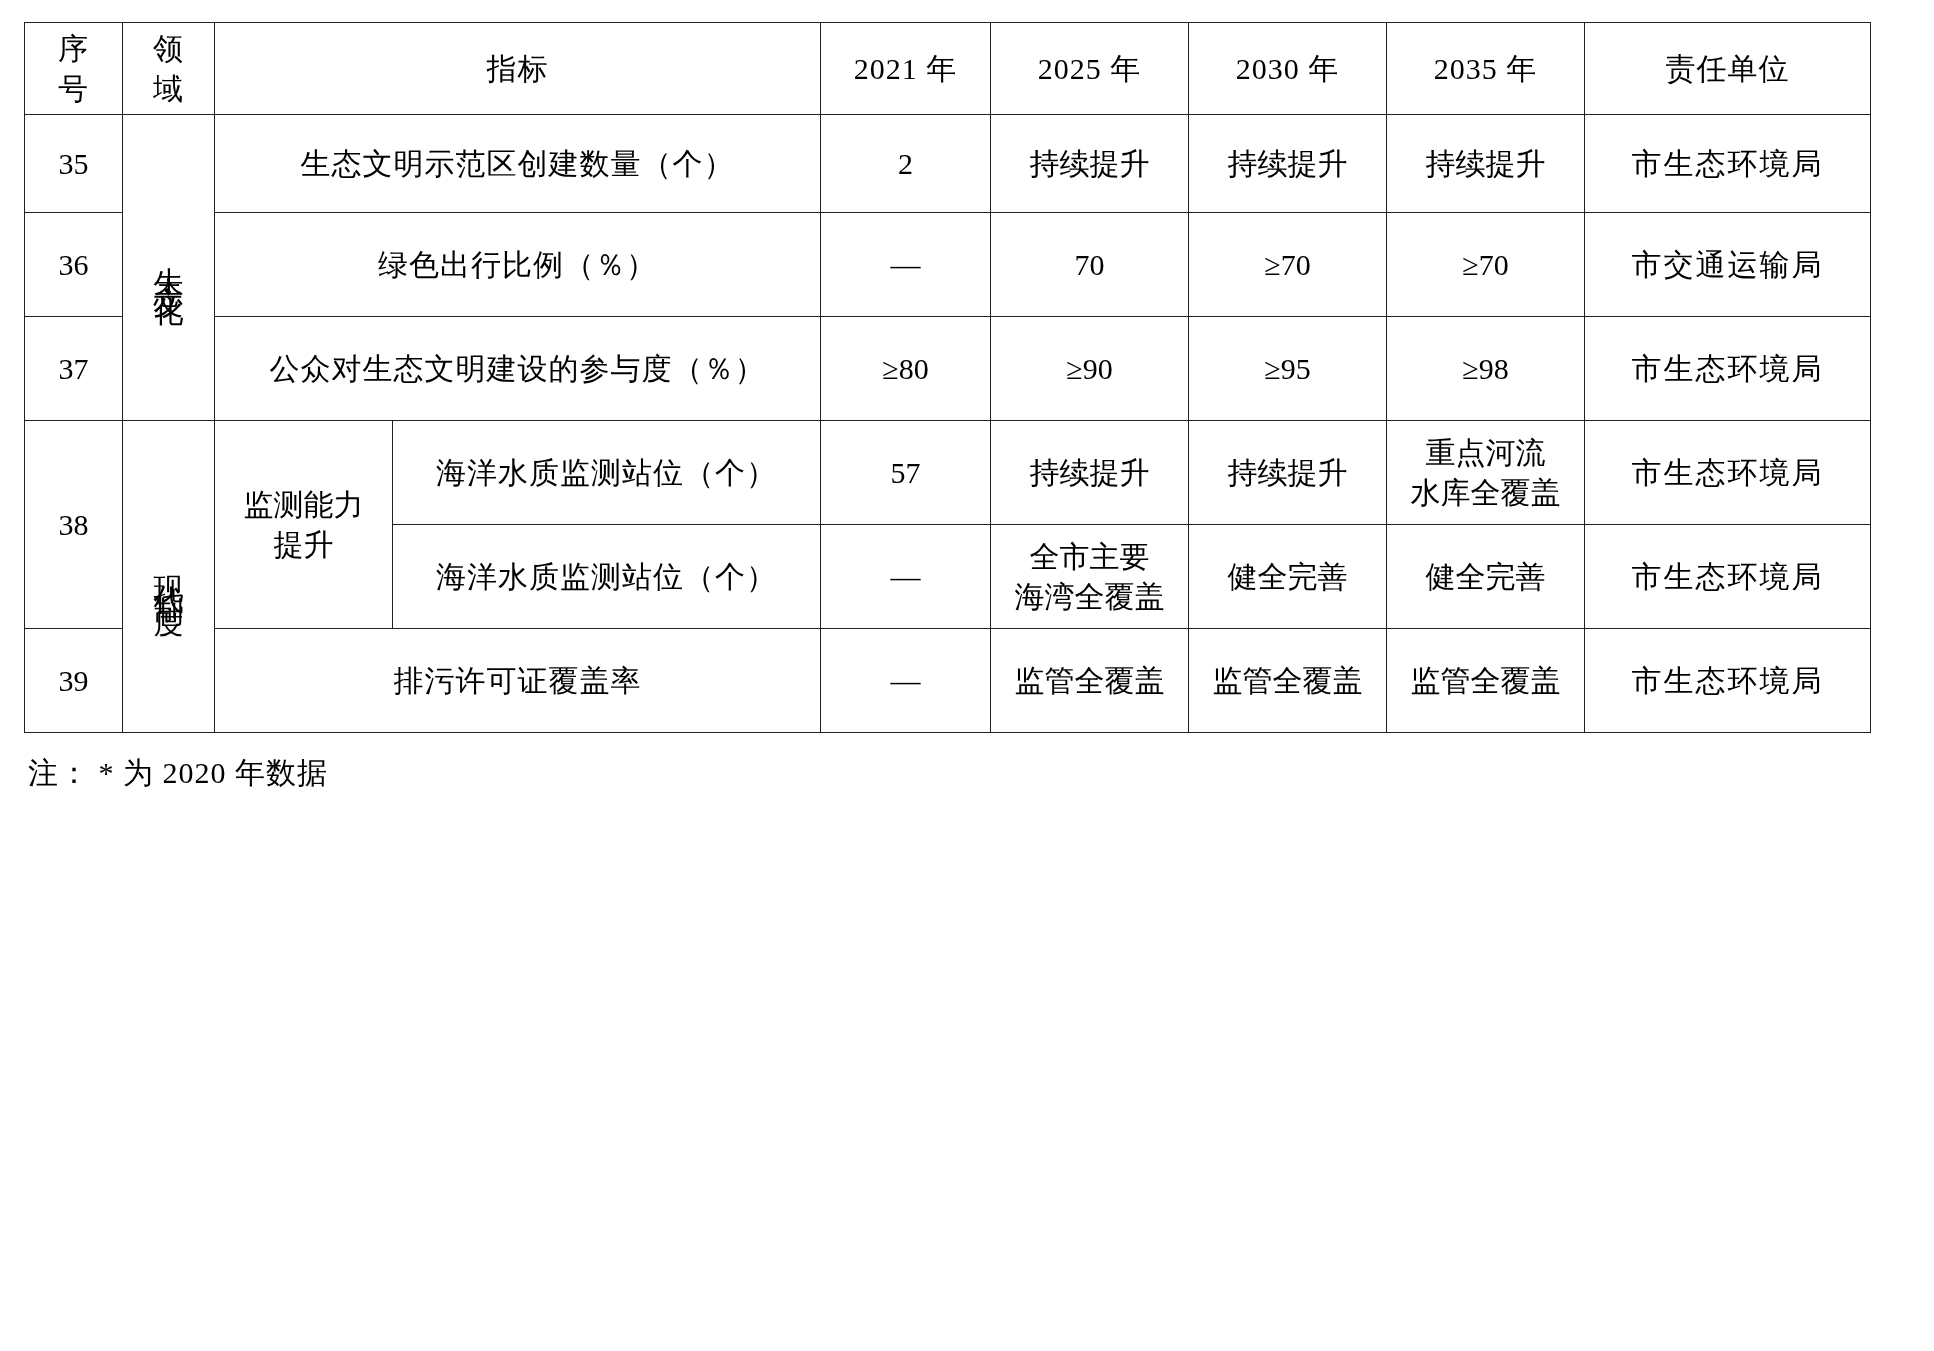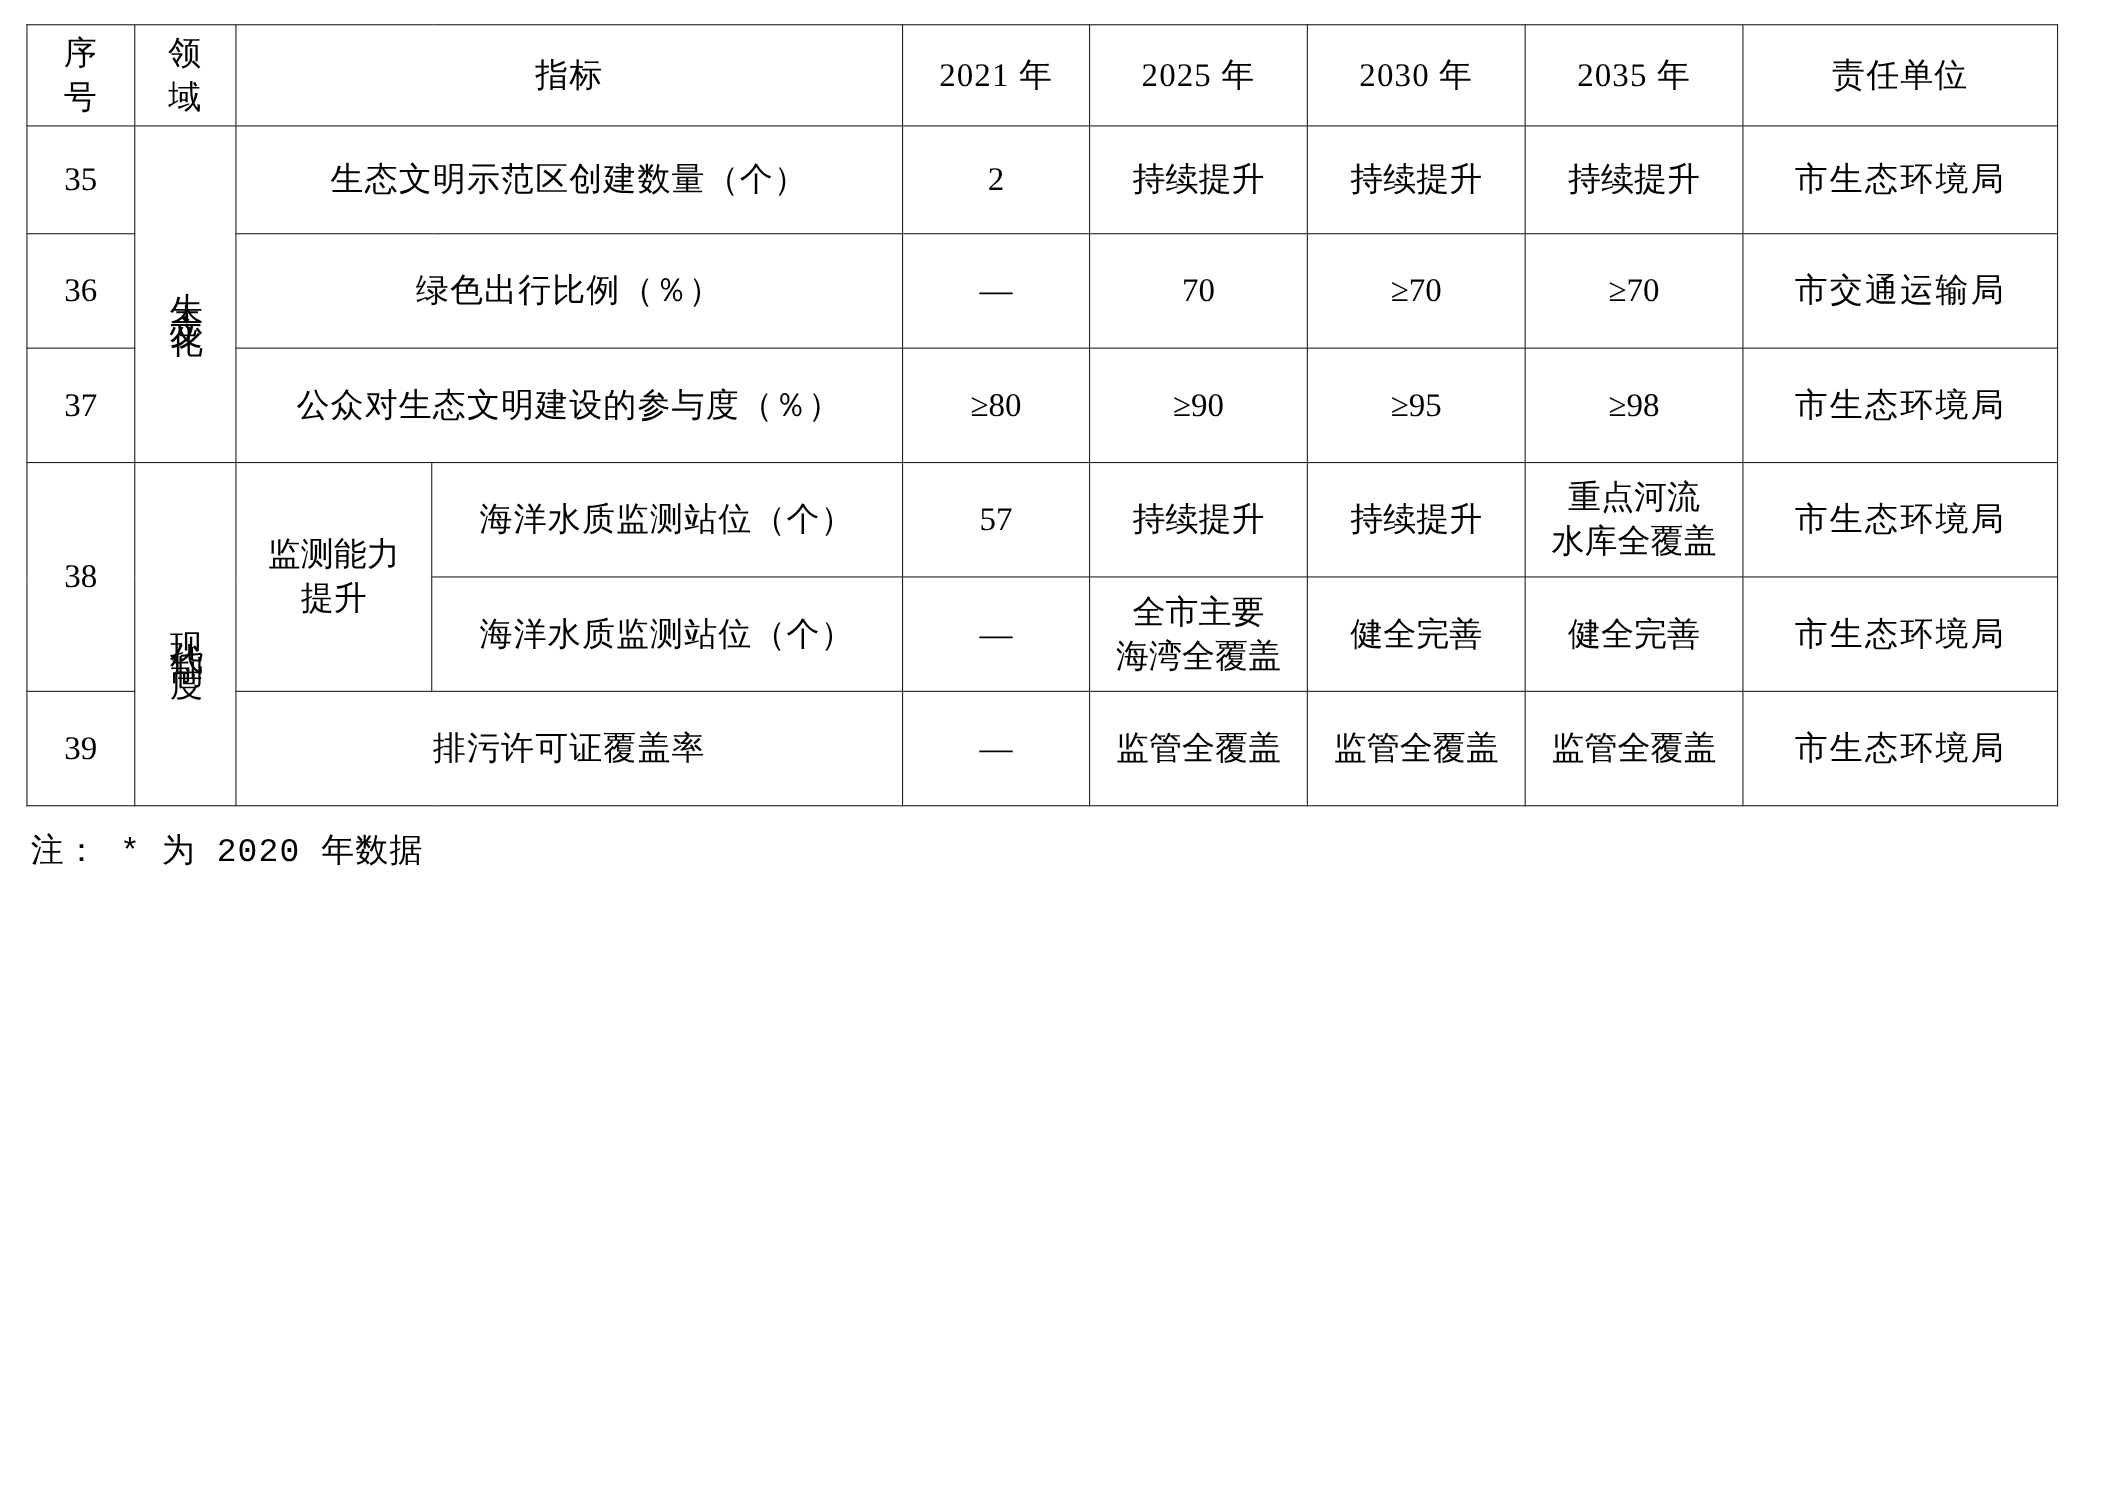--- a/index.html
+++ b/index.html
@@ -63,21 +63,21 @@
     padding-left: 22px;
     margin-left: 32px;
   }
   .two-line { line-height: 1.25; }
   .dash { font-size: 30px; letter-spacing: 0; }
   .note {
     margin-top: 20px;
     font-size: 30px;
     letter-spacing: 1px;
     padding-left: 4px;
-    font-family: Liberation Mono, monospace;
+    font-family: Liberation Serif, serif;
   }
   .seq-cell { font-size: 30px; margin-top: 36px; }
   .unit-cell { letter-spacing: 2px; }
   .ind-cell  { letter-spacing: 1px; }
 </style>
 </head>
 <body>
 
 <div class="page">
 

